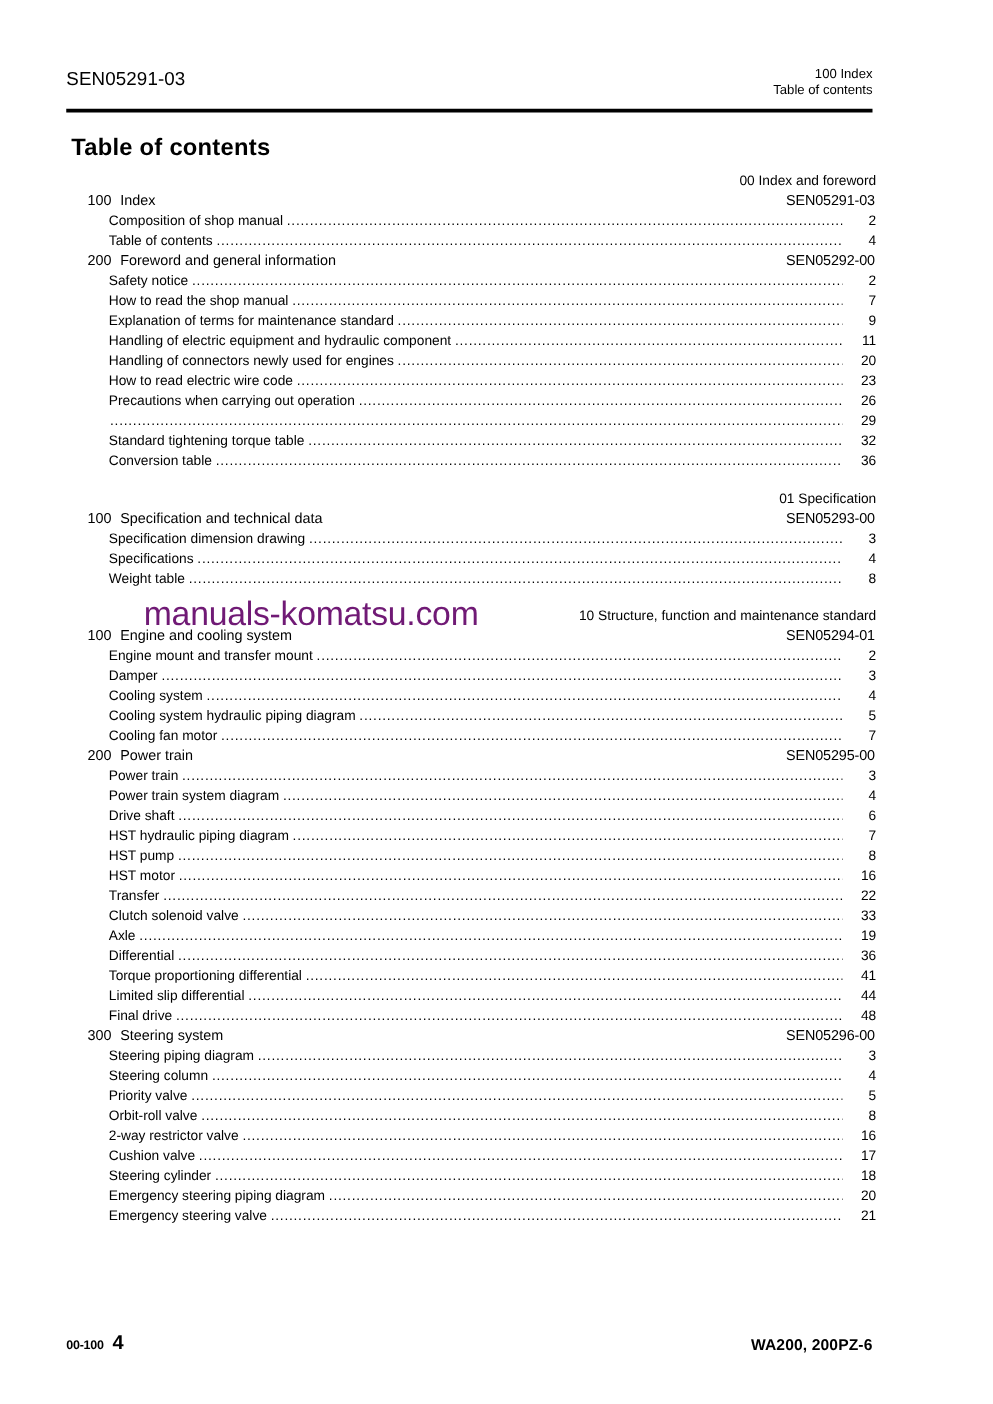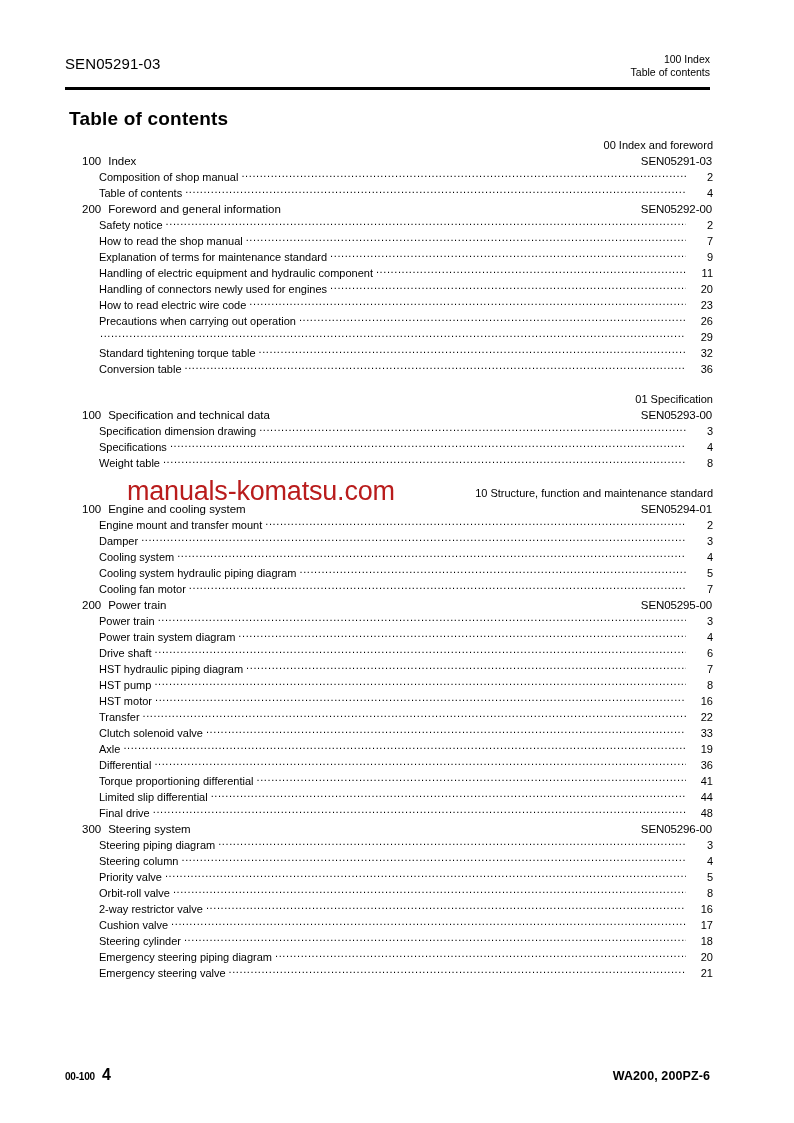--- a/index.html
+++ b/index.html
@@ -11,21 +11,21 @@
     width: 794px;
     height: 1123px;
     position: relative;
     font-family: "Liberation Sans", sans-serif;
     color: #000000;
     overflow: hidden;
   }
 
   .page {
     position: absolute;
-    left: 12px; top: 0;
+    left: 0; top: 0;
     width: 748px;
     height: 1123px;
   }
 
   
   .header {
     position: absolute;
     left: 53px;
     top: 55px;
     width: 645px;
@@ -112,21 +112,21 @@
     flex: 1 1 auto;
   }
   .sub-head .sen {
     font-size: 11.5px;
     letter-spacing: -0.1px;
   }
 
   
   .entry {
     display: flex;
-    align-items: flex-start;
+    align-items: flex-end;
     font-size: 11px;
     line-height: 16px;
     padding-left: 34px;
     white-space: nowrap;
   }
   .entry .etitle {
     flex: 0 0 auto;
     padding-right: 2px;
   }
   .entry .leader {
@@ -153,21 +153,21 @@
     font-size: 11px;
   }
 
   
   .watermark {
     position: absolute;
     left: 115px;
     top: 476px;
     font-size: 27px;
     letter-spacing: -0.2px;
-    color: #b91c1c;
+    color: #701a75;
     white-space: nowrap;
     pointer-events: none;
   }
 
   
   .footer {
     position: absolute;
     left: 53px;
     top: 1062px;
     width: 645px;

